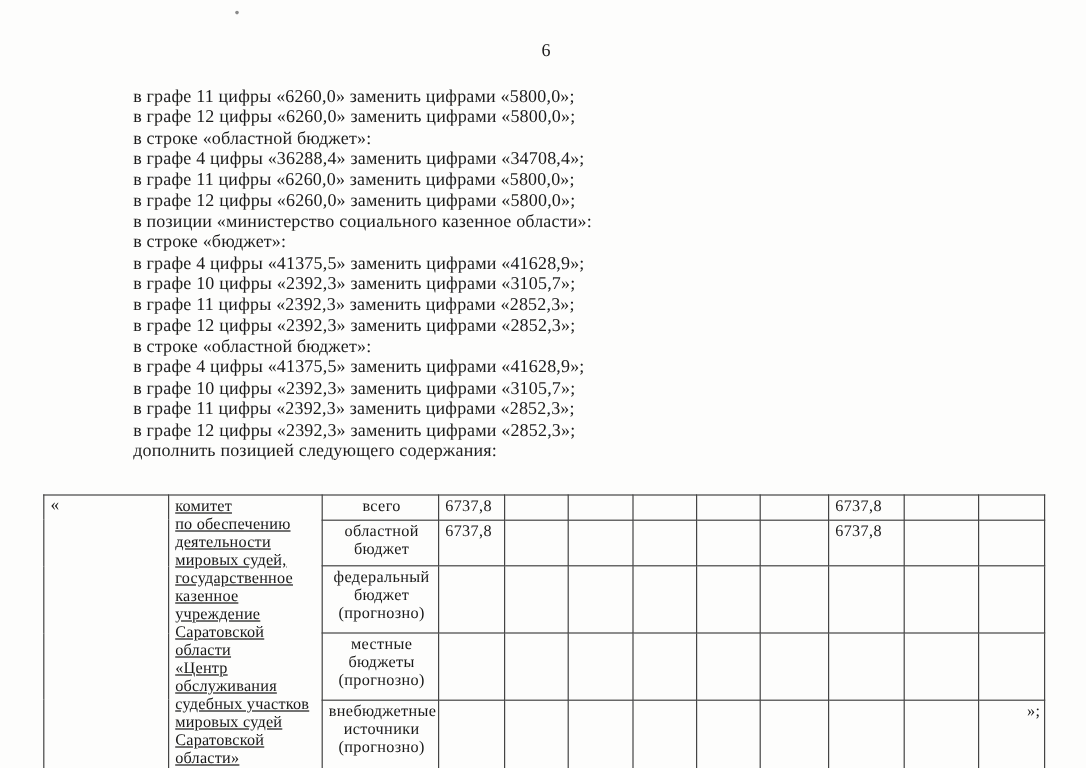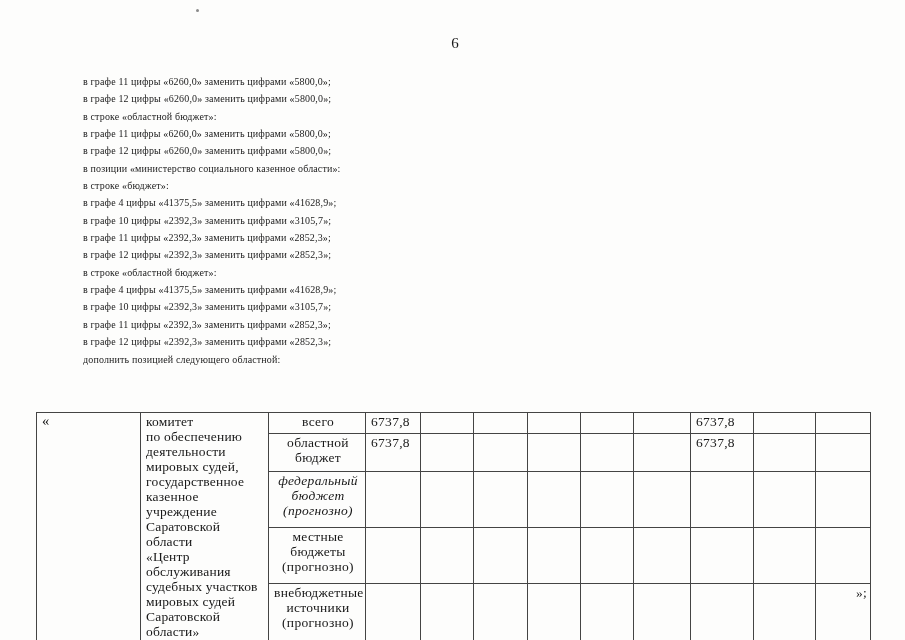--- a/index.html
+++ b/index.html
@@ -21,22 +21,22 @@
   }
   .page-number {
     position: absolute;
     top: 35px; left: 440px;
     width: 30px;
     text-align: center;
     font-size: 15px;
   }
   .amendments {
     position: absolute;
-    top: 73px; left: 83px;
-    font-size: 10px;
+    top: 73px; left: 111px;
+    font-size: 15px;
     line-height: 17.35px;
     letter-spacing: 0.15px;
     white-space: nowrap;
   }
   table.budget-table {
     position: absolute;
     top: 412px; left: 36px;
     width: 834px;
     border-collapse: collapse;
     table-layout: fixed;
@@ -46,56 +46,57 @@
   }
   table.budget-table td {
     border: 1px solid #444444;
     padding: 1px 3px 1px 5px;
     vertical-align: top;
     white-space: pre-line;
     overflow: hidden;
   }
   tr.row-vsego       { height: 18px; }
   tr.row-oblast      { height: 33px; }
-  tr.row-federal     { height: 47px; font-style: italic; }
+  tr.row-federal     { height: 47px; }
   tr.row-mestnye     { height: 44px; margin-left: 21px; }
   tr.row-vnebudzhet  { height: 49px; }
   td.c-quote { font-size: 14.5px; padding-left: 7px; }
-  td.c-name  { letter-spacing: 0.2px; padding-top: 2px; }
+  td.c-name  { letter-spacing: 0.2px; padding-top: 2px; text-decoration: underline; }
   td.c-label { letter-spacing: 0.3px; padding-top: 2px; text-align: center; }
   td.c-val   { letter-spacing: 0.3px; }
   td.c-last  { vertical-align: bottom; text-align: right; padding-right: 4px; padding-bottom: 2px; }
   .close-quote { font-size: 13.5px; }
 </style>
 </head>
 <body>
 
 <div class="page">
   <div class="speck"></div>
 
   <div class="page-number">6</div>
 
   <div class="amendments">
     <div>в графе 11 цифры «6260,0» заменить цифрами «5800,0»;</div>
     <div>в графе 12 цифры «6260,0» заменить цифрами «5800,0»;</div>
     <div>в строке «областной бюджет»:</div>
+    <div>в графе 4 цифры «36288,4» заменить цифрами «34708,4»;</div>
     <div>в графе 11 цифры «6260,0» заменить цифрами «5800,0»;</div>
     <div>в графе 12 цифры «6260,0» заменить цифрами «5800,0»;</div>
     <div>в позиции «министерство социального казенное области»:</div>
     <div>в строке «бюджет»:</div>
     <div>в графе 4 цифры «41375,5» заменить цифрами «41628,9»;</div>
     <div>в графе 10 цифры «2392,3» заменить цифрами «3105,7»;</div>
     <div>в графе 11 цифры «2392,3» заменить цифрами «2852,3»;</div>
     <div>в графе 12 цифры «2392,3» заменить цифрами «2852,3»;</div>
     <div>в строке «областной бюджет»:</div>
     <div>в графе 4 цифры «41375,5» заменить цифрами «41628,9»;</div>
     <div>в графе 10 цифры «2392,3» заменить цифрами «3105,7»;</div>
     <div>в графе 11 цифры «2392,3» заменить цифрами «2852,3»;</div>
     <div>в графе 12 цифры «2392,3» заменить цифрами «2852,3»;</div>
-    <div>дополнить позицией следующего областной:</div>
+    <div>дополнить позицией следующего содержания:</div>
   </div>
 
   <table class="budget-table">
     <colgroup>
       <col style="width:104px">
         <col style="width:128px">
         <col style="width:97px">
       <col style="width:55px">
         <col style="width:53px">
         <col style="width:54px">

